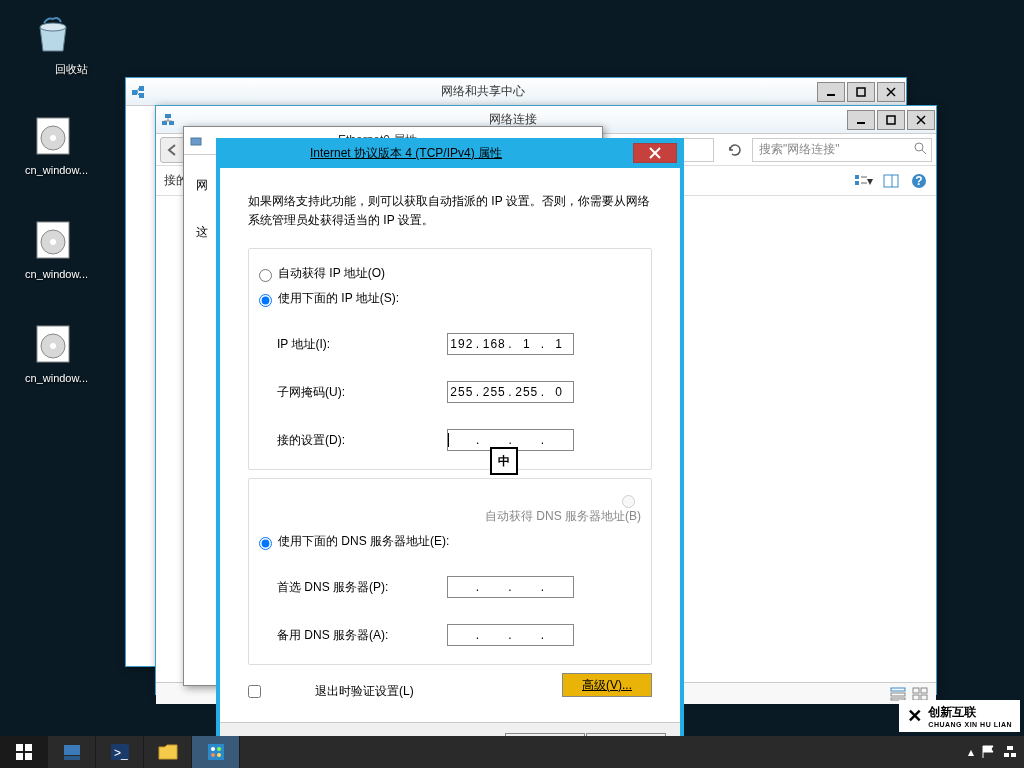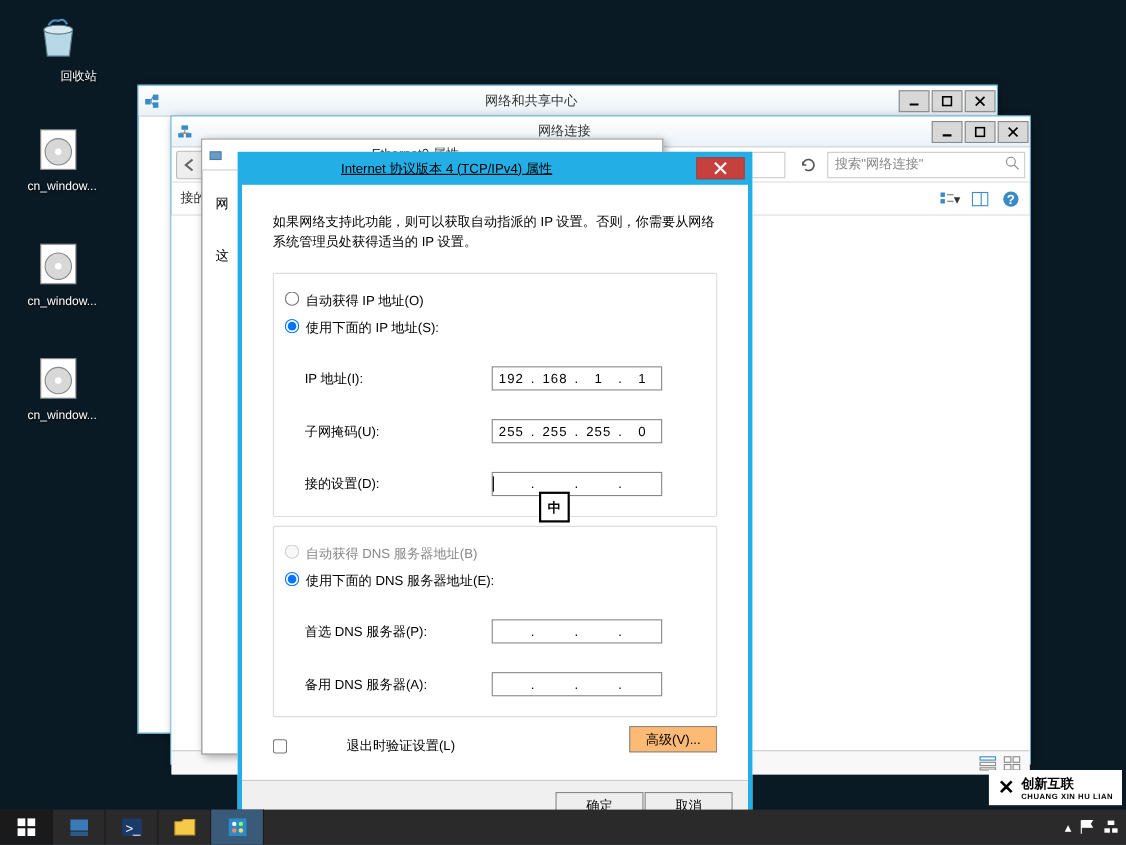--- a/index.html
+++ b/index.html
@@ -33,32 +33,32 @@
 
 .ipv4 { position: absolute; background: #fff; border: 4px solid #23aee6; border-top: none; }
 .ipv4 .titlebar { background: #23aee6; height: 30px; border: none; }
 .ipv4 .ttext { color: #000; text-align: left; padding-left: 90px; font-size: 12px; text-decoration: underline; }
 .ipv4 .wbtn.close { width: 44px; height: 20px; background: #c6413e; }
 .ipv4-body { padding: 10px 12px 12px; background: #fff; }
 .tabstrip { border-bottom: 1px solid #ccc; display: flex; }
 .tab { padding: 4px 14px; border: 1px solid #ccc; border-bottom: 1px solid #fff; background: #fff; margin-bottom: -1px; margin-left: 2px; }
 .tabcontent { padding: 14px 16px 10px; }
 .desc { color: #000; line-height: 1.6; margin-bottom: 18px; }
-.radio-row { display: flex; align-items: flex-start; margin: 8px 0; }
+.radio-row { display: flex; align-items: flex-end; margin: 8px 0; }
 .radio-row input { margin-right: 6px; }
-.radio-row.disabled { color: #888; }
+.radio-row.disabled { color: #888; flex-direction: column; }
 .fieldrow { display: flex; align-items: center; margin: 26px 0 8px 18px; }
 .fieldrow .flabel { width: 170px; }
-.ipinput { width: 155px; height: 22px; border: 1px solid #888; display: flex; align-items: center; justify-content: center; font-family: monospace; letter-spacing: 1px; }
+.ipinput { width: 127px; height: 22px; border: 1px solid #888; display: flex; align-items: center; justify-content: center; font-family: monospace; letter-spacing: 1px; }
 .ipinput .seg { width: 34px; text-align: center; }
 .ipinput .dot { width: 6px; text-align: center; }
 .group { border: 1px solid #ddd; border-radius: 2px; padding: 8px 10px 10px; margin: 0 0 8px 0; position: relative; }
 .checkrow { display: flex; align-items: center; margin-top: 10px; gap: 48px; }
 .checkrow input { margin-right: 6px; }
-.advbtn { float: right; width: 80px; height: 24px; border: 1px solid #888; background: #fdba74; }
+.advbtn { float: right; width: 90px; height: 24px; border: 1px solid #888; background: #eab308; text-decoration: underline; }
 .dlg-btns { display: flex; justify-content: flex-end; gap: 1px; padding: 10px 14px; background: #f0f0f0; border-top: 1px solid #ccc; }
 .dlg-btn { width: 80px; height: 24px; border: 1px solid #888; background: #eee; }
 
 
 .ime { position: absolute; width: 28px; height: 28px; border: 2px solid #000; background: #fff; display: flex; align-items: center; justify-content: center; font-weight: bold; }
 
 
 .taskbar { position: absolute; bottom: 0; left: 0; right: 0; height: 32px; background: #2a2a2a; display: flex; align-items: stretch; }
 .tbtn { width: 48px; display: flex; align-items: center; justify-content: center; border-right: 1px solid #1a1a1a; }
 .tbtn.active { background: #3a5a7a; }

